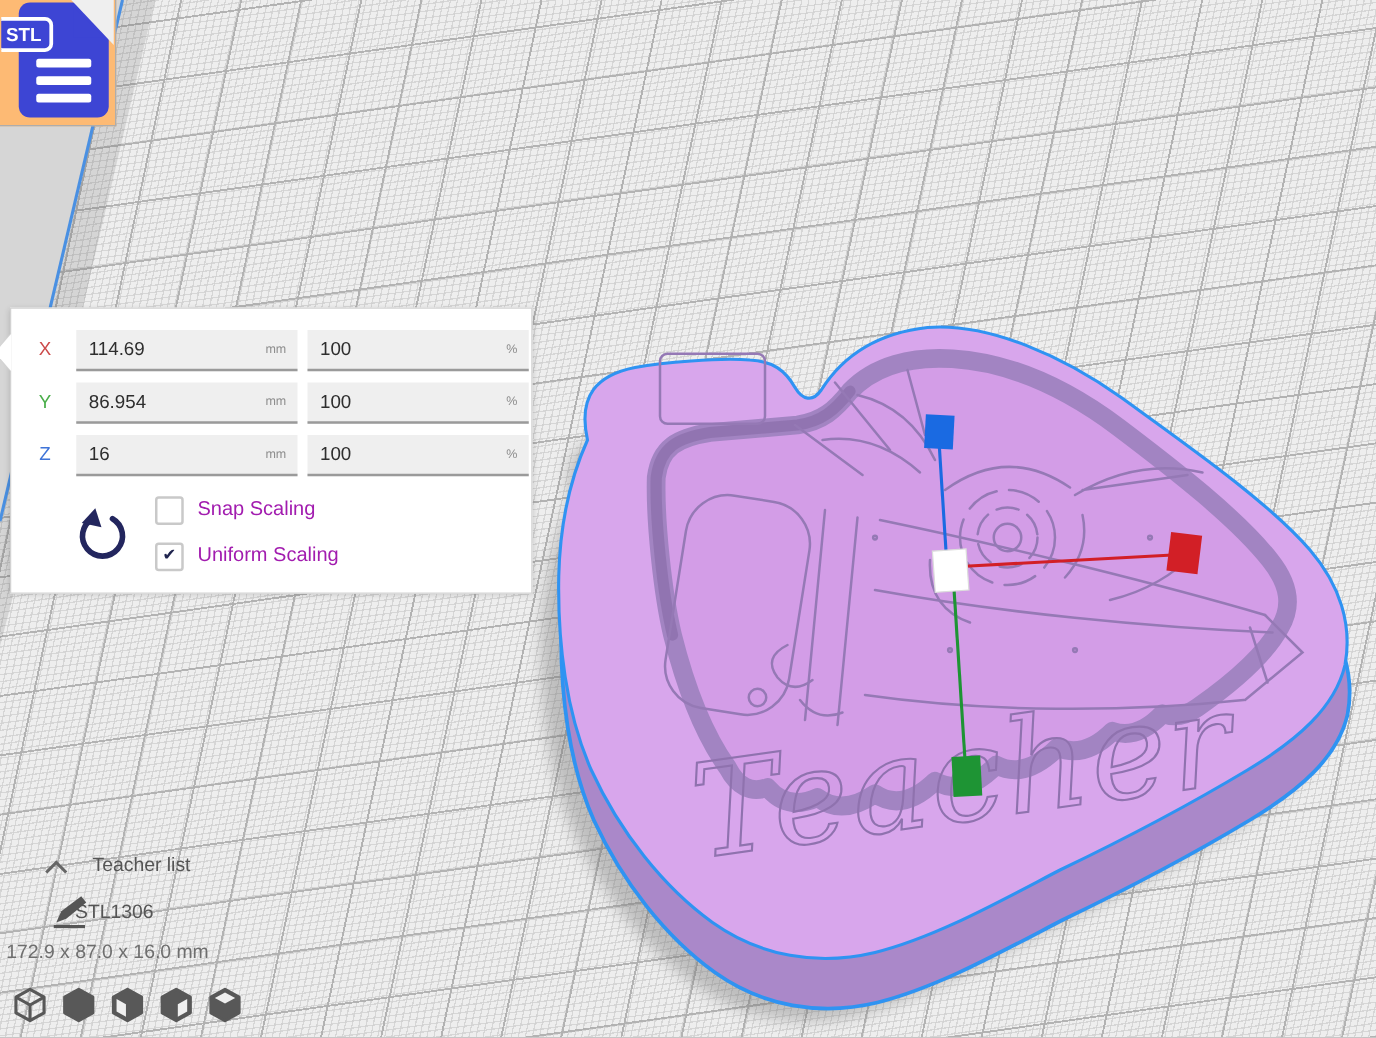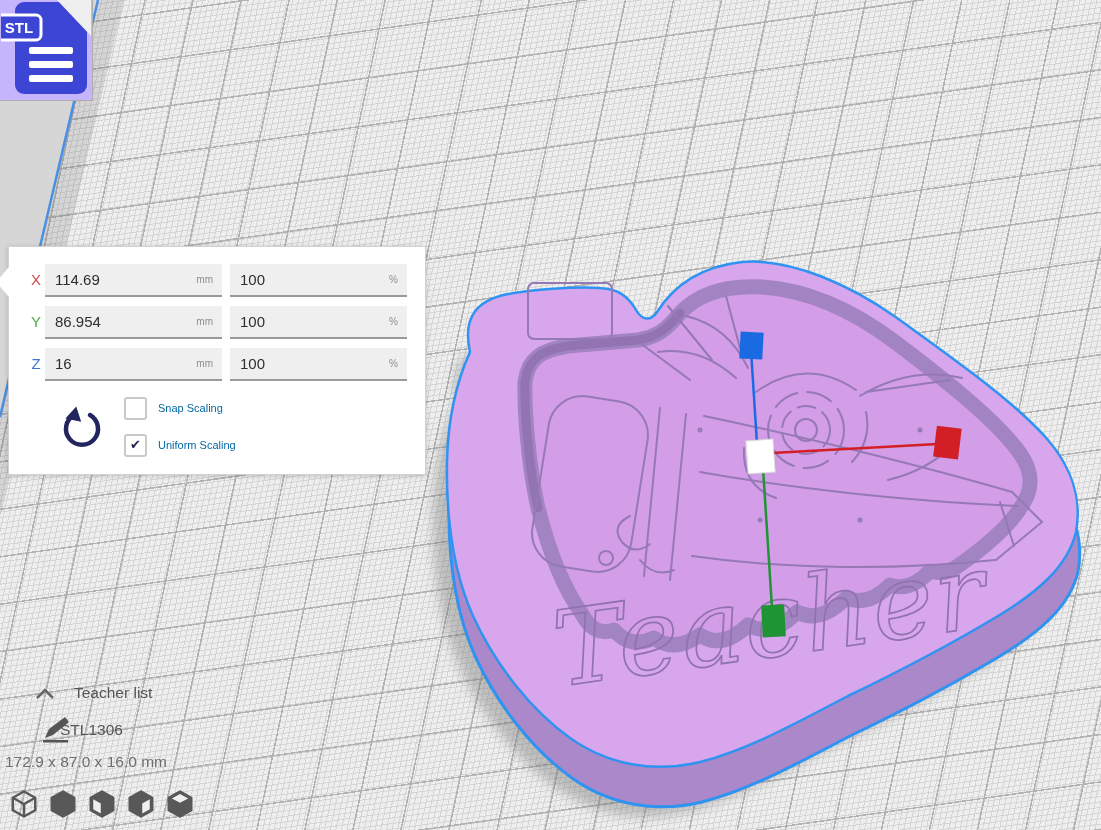--- a/index.html
+++ b/index.html
@@ -11,44 +11,44 @@
     background-image:
       repeating-linear-gradient(102deg, rgba(176,176,176,.95) 0 1.5px, transparent 1.5px 47px),
       repeating-linear-gradient(352deg, rgba(176,176,176,.95) 0 1.5px, transparent 1.5px 47px),
       repeating-linear-gradient(102deg, rgba(208,208,208,.8) 0 1px, transparent 1px 5.5px),
       repeating-linear-gradient(352deg, rgba(208,208,208,.8) 0 1px, transparent 1px 5.5px);}
 
   
   #scene{position:absolute;left:0;top:0;}
 
   
-  .stl-tile{position:absolute;left:0;top:0;width:92px;height:100px;background:#c4b5fd;
+  .stl-tile{position:absolute;left:0;top:0;width:92px;height:100px;background:#fdba74;
             border-right:1px solid #adadad;border-bottom:1px solid #adadad;}
   .stl-icon{position:absolute;left:1px;top:0;}
   .stl-badge-text{font:bold 15px "Liberation Sans",sans-serif;fill:#ffffff;}
 
   
   .panel{position:absolute;left:8px;top:246px;width:416px;height:227px;background:#ffffff;
          border:1px solid #d2d2d2;box-shadow:0 1px 5px rgba(0,0,0,.18);}
   .panel-notch{position:absolute;left:-13px;top:20px;width:0;height:0;
          border-top:15px solid transparent;border-bottom:15px solid transparent;
          border-right:13px solid #ffffff;filter:drop-shadow(-1px 0 0 #d2d2d2);}
   .axis-row{position:absolute;left:0;width:100%;height:31px;}
   .axis-label{position:absolute;left:17px;top:0;width:20px;line-height:31px;
               font-size:15px;text-align:center;}
   .axis-x{color:#cc4a4a}.axis-y{color:#4aae4a}.axis-z{color:#3f74d8}
-  .field{position:absolute;top:0;height:31px;background:#efefef;border-bottom:2px solid #9a9a9a;}
+  .field{position:absolute;top:0;height:31px;background:#efefef;border-bottom:2px solid #9a9a9a;margin-left:16px;}
   .f-val{position:absolute;left:0;top:0;width:100%;height:100%;border:none;background:transparent;
          font:15px "Liberation Sans",sans-serif;color:#2e2e2e;padding:0 44px 0 10px;box-sizing:border-box;outline:none;}
   .f-unit{position:absolute;right:9px;top:0;line-height:31px;font-size:10px;color:#8e8e8e;}
   .field.mm{left:36px;width:177px;} .field.pct{left:221px;width:177px;}
   .chk-row{position:absolute;left:115px;height:22px;display:flex;align-items:center;cursor:pointer;}
   .chk-box{width:19px;height:19px;border:2px solid #c9c9c9;border-radius:3px;background:#fff;
            font:bold 13px/17px "DejaVu Sans",sans-serif;text-align:center;color:#20254f;}
-  .chk-label{margin-left:11px;font-size:11px;color:#0369a1;}
+  .chk-label{margin-left:11px;font-size:16px;color:#a21caf;}
   .reset-btn{position:absolute;left:50px;top:158px;width:46px;height:46px;background:none;border:none;cursor:pointer;padding:0;}
 
   
   .hud-text{position:absolute;color:#555555;font-size:15.5px;}
   .dims{color:#6e6e6e;}
   .icon-btn{position:absolute;background:none;border:none;padding:0;cursor:pointer;}
   .viewbar{position:absolute;left:8px;top:789px;display:flex;gap:7px;}
   .viewbar button{background:none;border:none;padding:0;width:32px;height:30px;cursor:pointer;}
 </style>
 </head>

